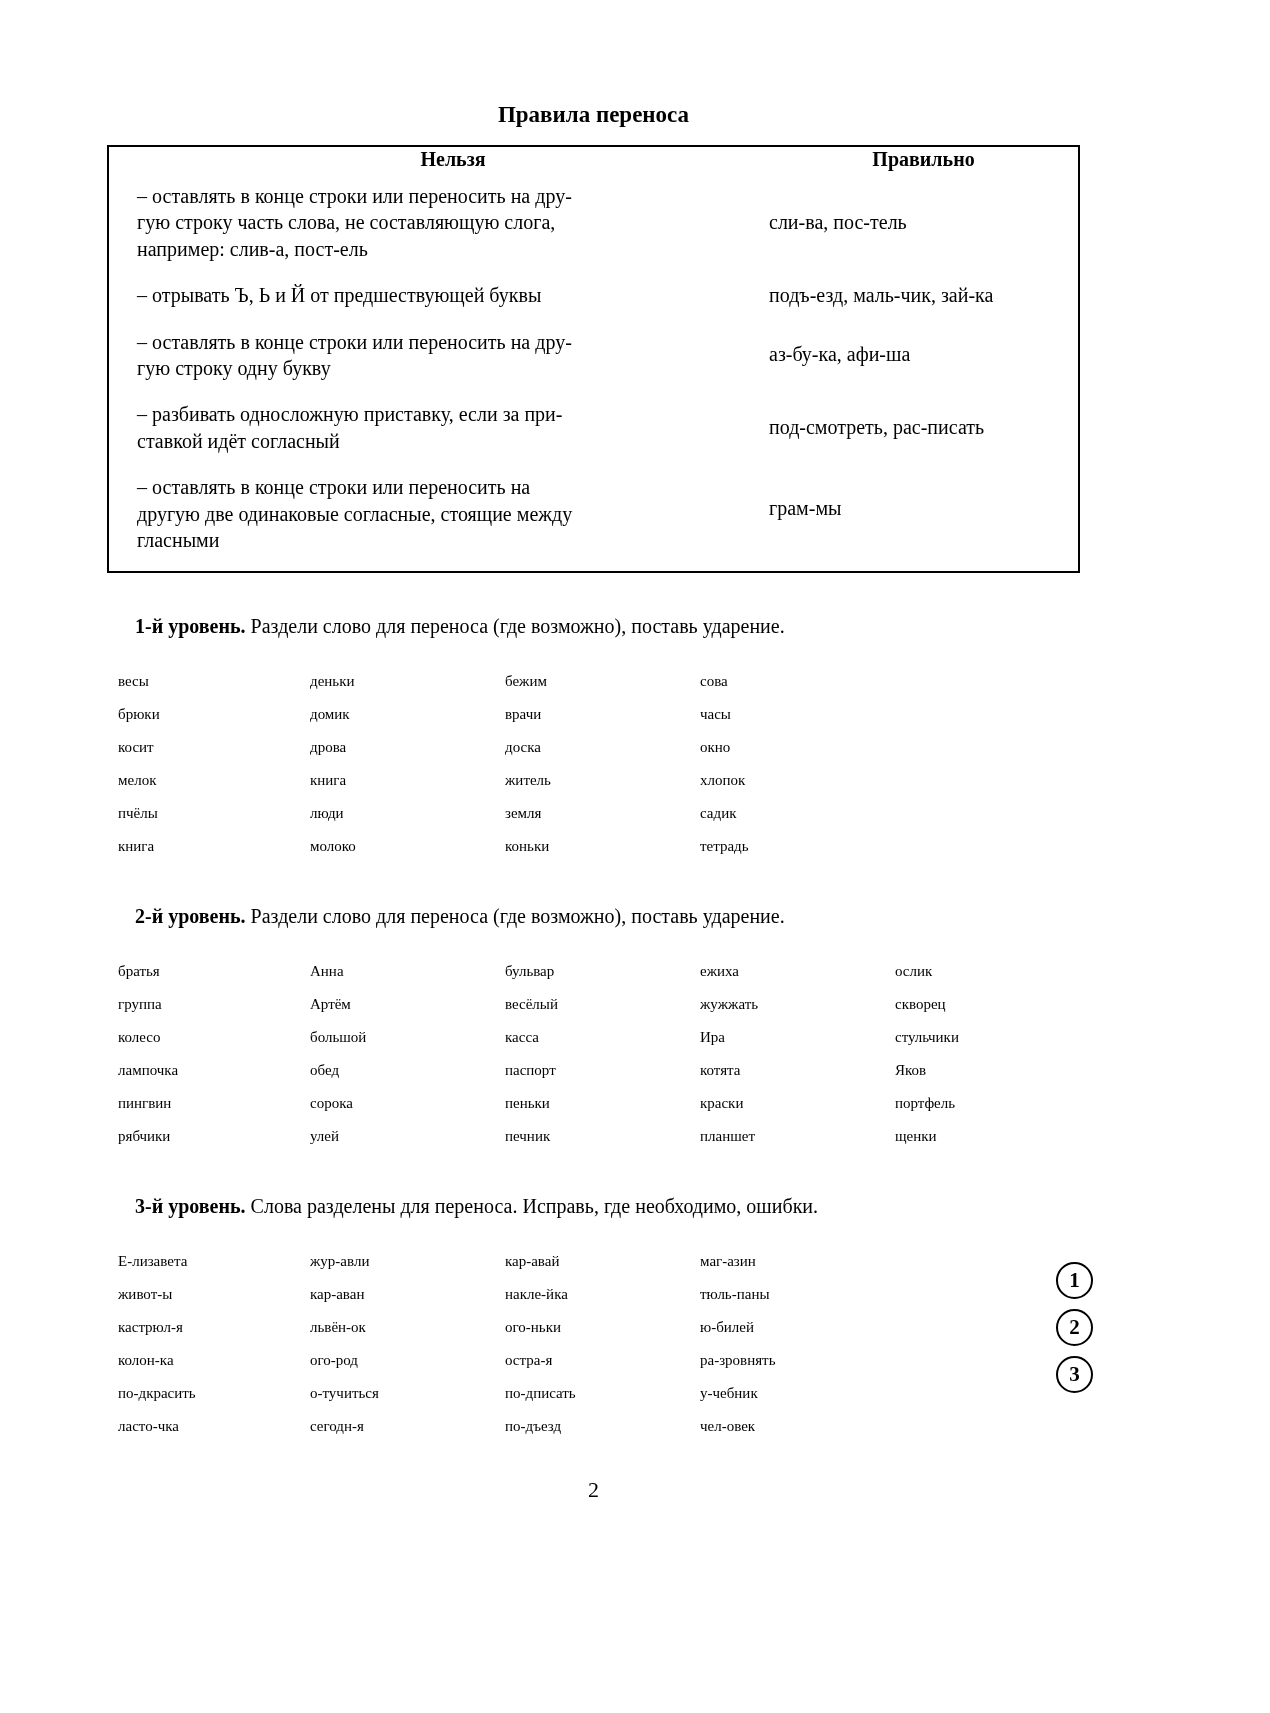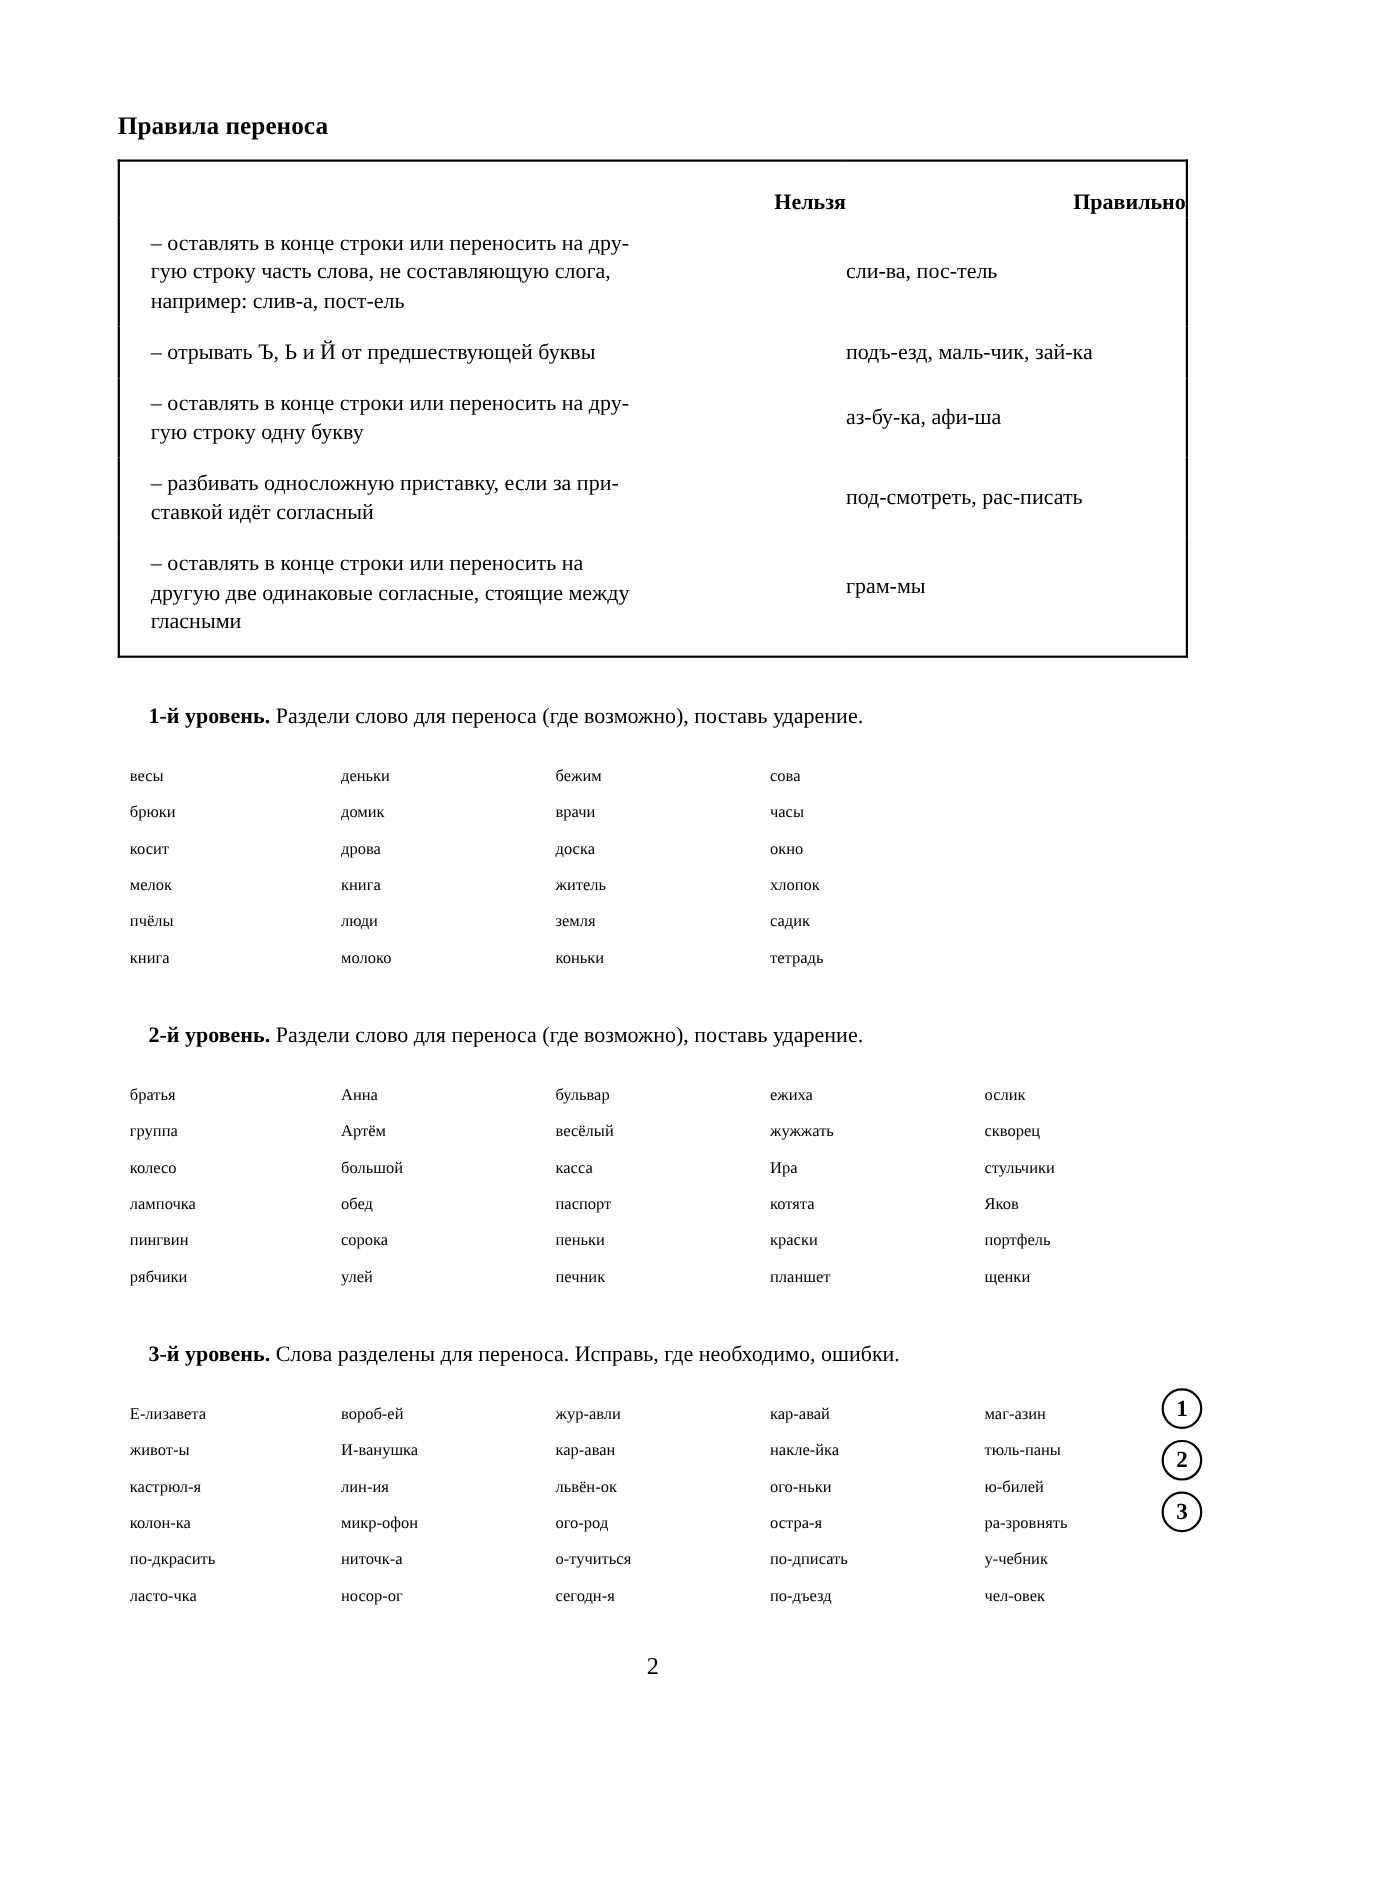--- a/index.html
+++ b/index.html
@@ -7,36 +7,37 @@
   body {
     width: 1270px; height: 1713px;
     font-family: "Liberation Serif", serif;
     color: #000;
     position: relative;
   }
   .page { position: relative; width: 1270px; height: 1713px; overflow: hidden; }
   .content { position: absolute; left: 107px; top: 0; width: 973px; }
 
   .doc-title {
+    text-align: center;
     font-size: 23px;
     font-weight: bold;
     margin-top: 102px;
     margin-bottom: 17px;
   }
 
   table.rules {
     width: 100%;
     border: 2px solid #000;
     border-collapse: collapse;
     font-size: 20px;
   }
   table.rules th {
-    text-align: right;
+    text-align: center;
     font-weight: bold;
-    padding-top: 26px;
+    padding-top: 1px;
     padding-bottom: 2px;
     vertical-align: top;
   }
   table.rules th.col-left { width: 661px; padding-left: 28px; }
   table.rules th.col-right { padding-left: 0; }
   table.rules td.rule {
     padding: 10px 40px 10px 28px;
     line-height: 1.32;
     white-space: pre-line;
     vertical-align: middle;
@@ -214,28 +215,20 @@
 
     <div class="word-grid">
       <div class="word-col c1">
         <div class="word">Е-лизавета</div>
         <div class="word">живот-ы</div>
         <div class="word">кастрюл-я</div>
         <div class="word">колон-ка</div>
         <div class="word">по-дкрасить</div>
         <div class="word">ласто-чка</div>
       </div>
-      <div class="word-col c2">
-        <div class="word">вороб-ей</div>
-        <div class="word">И-ванушка</div>
-        <div class="word">лин-ия</div>
-        <div class="word">микр-офон</div>
-        <div class="word">ниточк-а</div>
-        <div class="word">носор-ог</div>
-      </div>
       <div class="word-col c4">
         <div class="word">жур-авли</div>
         <div class="word">кар-аван</div>
         <div class="word">львён-ок</div>
         <div class="word">ого-род</div>
         <div class="word">о-тучиться</div>
         <div class="word">сегодн-я</div>
       </div>
       <div class="word-col c3">
         <div class="word">кар-авай</div>

